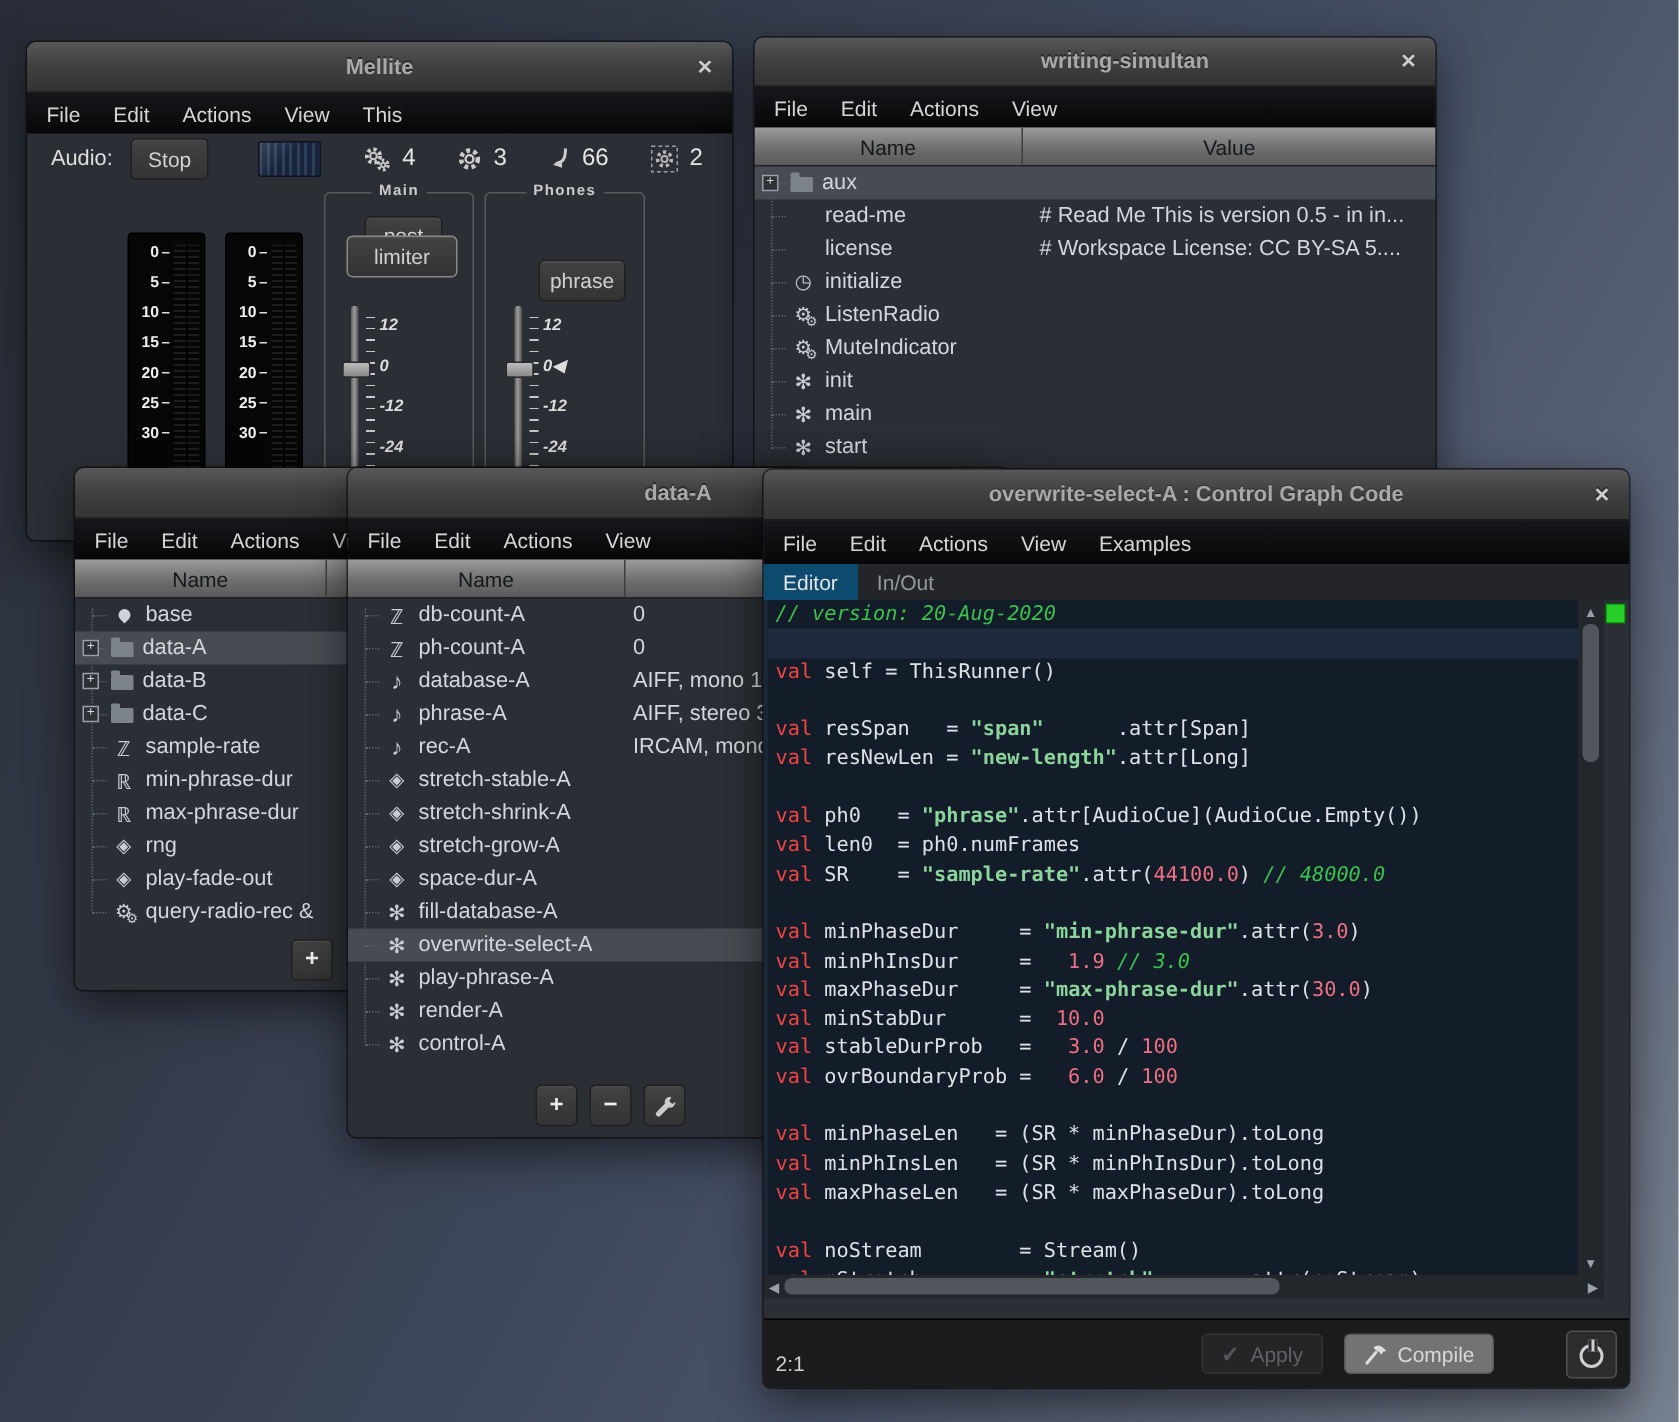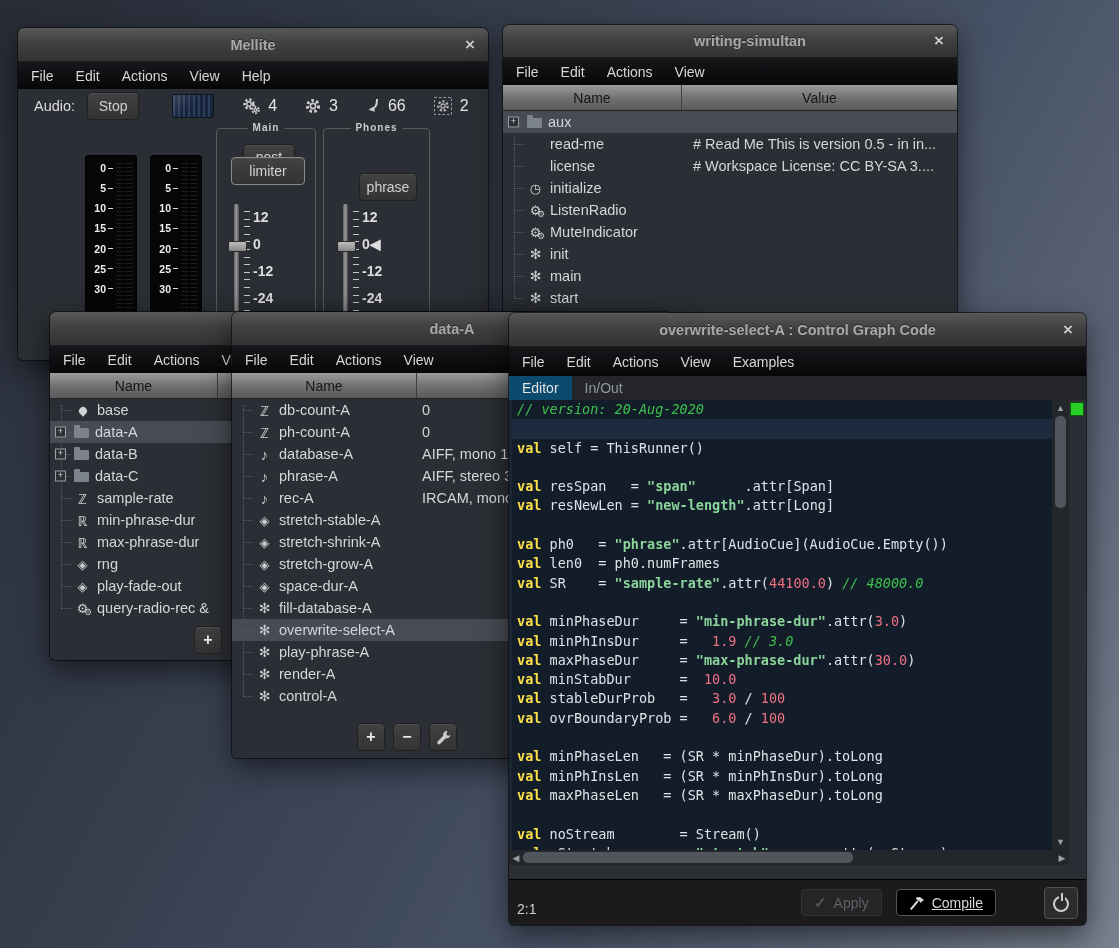--- a/index.html
+++ b/index.html
@@ -70,49 +70,49 @@
   .fgroup{position:absolute;border:1px solid #5a5a5a;border-radius:4px;}
   .fgroup .legend{position:absolute;top:-7px;left:50%;transform:translateX(-50%);
        background:#2b2e34;padding:0 5px;font-size:10px;font-weight:bold;letter-spacing:1px;color:#cccccc;}
   .fader-track{position:absolute;width:5px;height:150px;border-radius:2px;
        background:linear-gradient(to right,#5c5c5c,#9c9c9c 45%,#4c4c4c);}
   .fader-handle{position:absolute;width:17px;height:9px;border:1px solid #2a2a2a;border-radius:2px;
        background:linear-gradient(#bdbdbd,#878787);}
   .fader-minor{position:absolute;width:6px;height:132px;
        background:repeating-linear-gradient(to bottom,#c8c8c8 0 1px,transparent 1px 7.6px);}
   .fader-ticks{position:absolute;width:34px;}
-  .fader-ticks span{display:block;height:27px;line-height:27px;font-size:14px;font-weight:bold;color:#dddddd;}
+  .fader-ticks span{display:block;height:27px;line-height:27px;font-size:11px;font-weight:bold;color:#dddddd;font-style:italic;}
   
   .tabbar{height:25px;background:#232529;display:flex;align-items:flex-end;border-bottom:1px solid #121316;}
   .tab{padding:4px 13px 4px 13px;font-size:14px;color:#94989e;height:17px;}
   .tab.active{background:#0c4a6e;color:#e3e3e3;}
   .editor{position:absolute;left:0;right:17px;top:87px;bottom:60px;background:#131d29;overflow:hidden;
        border-left:3px solid #1b2634;}
   .code-line{height:19.3px;line-height:19.4px;white-space:pre;font-family:"DejaVu Sans Mono",monospace;
        font-size:13.5px;padding-left:5px;color:#dde2e8;}
   .code-line.current{background:#1e2a3d;}
-  .tok-kw{color:#fde047;font-weight:bold;}
+  .tok-kw{color:#ef4444;font-weight:normal;}
   .tok-str{color:#8bd49c;font-weight:bold;}
   .tok-num{color:#ef7083;}
   .tok-com{color:#3cc14d;font-style:italic;}
   .tok-pl{color:#dde2e8;}
   .vscroll{position:absolute;right:17px;top:87px;bottom:75px;width:17px;background:#23262b;}
   .vthumb{position:absolute;left:3px;right:3px;top:16px;height:92px;background:#51555c;border-radius:5px;}
   .varrow{position:absolute;left:0;right:0;text-align:center;color:#9aa0a6;font-size:9px;}
   .err-strip{position:absolute;right:0;top:87px;bottom:75px;width:17px;background:#2b2e34;}
   .err-ok{position:absolute;right:2px;top:2px;width:12px;height:12px;background:#29cf29;border:1px solid #0d5c0d;}
   .hscroll{position:absolute;left:0;right:17px;bottom:60px;height:15px;background:#23262b;display:flex;align-items:center;}
   .hthumb{position:absolute;left:14px;width:330px;top:2px;bottom:2px;background:#51555c;border-radius:5px;}
   .harrow{width:14px;text-align:center;color:#9aa0a6;font-size:9px;flex:none;}
   .statusbar{position:absolute;left:0;right:0;bottom:0;height:45px;background:#1b1b1d;border-top:1px solid #000;
        display:flex;align-items:center;color:#cfcfcf;font-size:14px;}
   .sbtn{height:27px;border-radius:4px;display:flex;align-items:center;gap:7px;padding:0 12px;
        font-size:14px;box-sizing:border-box;}
   .sbtn.disabled{background:#252527;border:1px solid #333336;color:#606065;}
-  .sbtn.normal{background:#000000;border:1px solid #55555a;color:#d8d8d8;text-decoration:underline;}
+  .sbtn.normal{background:#737373;border:1px solid #55555a;color:#d8d8d8;}
   .power-btn{width:32px;height:30px;background:#2c2c2f;border:1px solid #515156;border-radius:4px;
        position:relative;}
   .power-btn::before{content:'';position:absolute;left:8px;top:8px;width:12px;height:12px;
        border:2px solid #cfcfcf;border-radius:50%;}
   .power-btn::after{content:'';position:absolute;left:14px;top:5px;width:2px;height:8px;background:#cfcfcf;
        border-left:2px solid #2c2c2f;border-right:2px solid #2c2c2f;}
   .check-icon{color:#55555a;font-size:15px;font-weight:bold;}
 </style>
 </head>
 <body>
@@ -120,21 +120,21 @@
 <div class="win" id="win-mellite" style="left:18px;top:28px;width:470px;height:332px;z-index:1;">
   <div class="titlebar">
     <span>Mellite</span>
     <span class="close">×</span>
   </div>
   <div class="menubar">
       <span>File</span>
       <span>Edit</span>
       <span>Actions</span>
       <span>View</span>
-      <span>Help</span>
+      <span>This</span>
     </div>
   <div class="audio-row">
     <span>Audio:</span>
     <div class="btn" style="width:50px;height:26px;margin-left:12px;">Stop</div>
     <div class="audio-meter"></div>
     <div class="counter">
       <svg width="20" height="18" viewBox="0 0 20 18">
         <circle cx="8" cy="7" r="4.4" fill="none" stroke="#cccccc" stroke-width="2.6" stroke-dasharray="2.2 1.9"></circle>
         <circle cx="8" cy="7" r="2.2" fill="none" stroke="#cccccc" stroke-width="1.4"></circle>
         <circle cx="14.5" cy="13" r="3.2" fill="none" stroke="#cccccc" stroke-width="2.2" stroke-dasharray="1.8 1.6"></circle>
@@ -244,21 +244,21 @@
         <span class="tvalue"></span>
       </div>
       <div class="tree-row">
         <span class="ticon ticon-markdown"></span>
         <span class="tname">read-me</span>
         <span class="tvalue"># Read Me  This is version 0.5 - in in...</span>
       </div>
       <div class="tree-row">
         <span class="ticon ticon-markdown"></span>
         <span class="tname">license</span>
-        <span class="tvalue"># Workspace License: CC BY-SA 3....</span>
+        <span class="tvalue"># Workspace License: CC BY-SA 5....</span>
       </div>
       <div class="tree-row">
         <span class="ticon ticon-gauge"></span>
         <span class="tname">initialize</span>
       </div>
       <div class="tree-row">
         <span class="ticon ticon-gears"></span>
         <span class="tname">ListenRadio</span>
       </div>
       <div class="tree-row">

